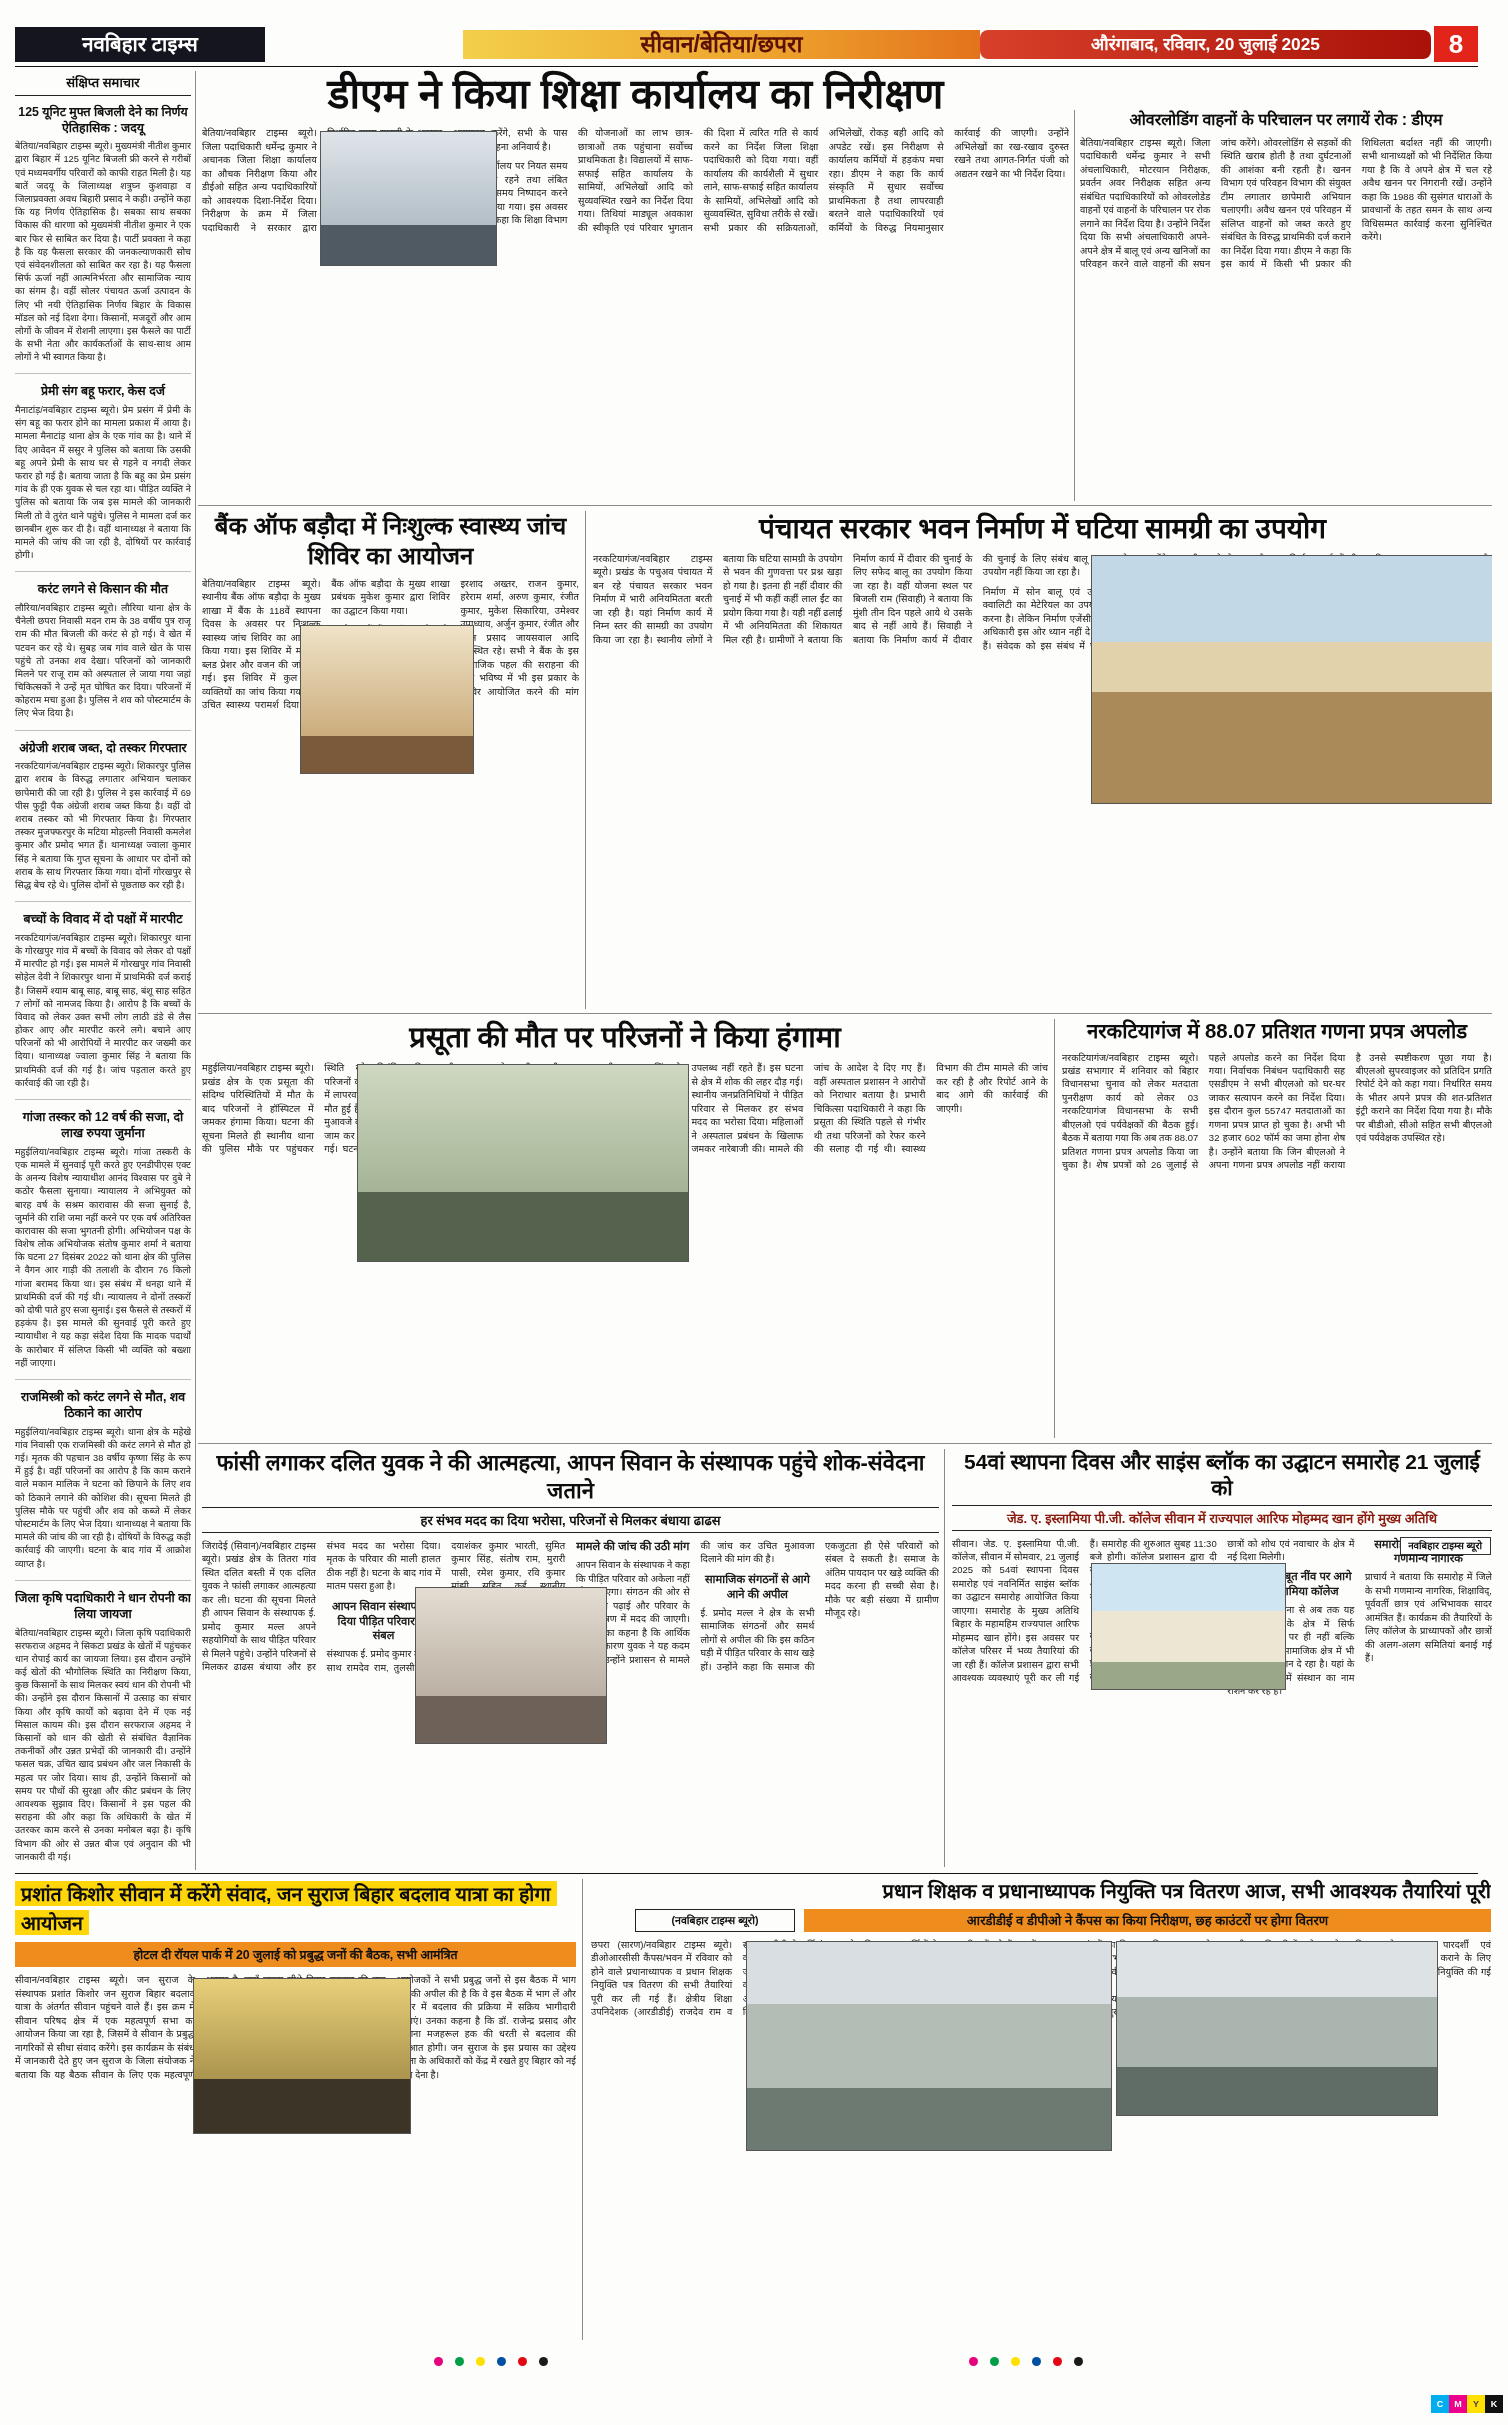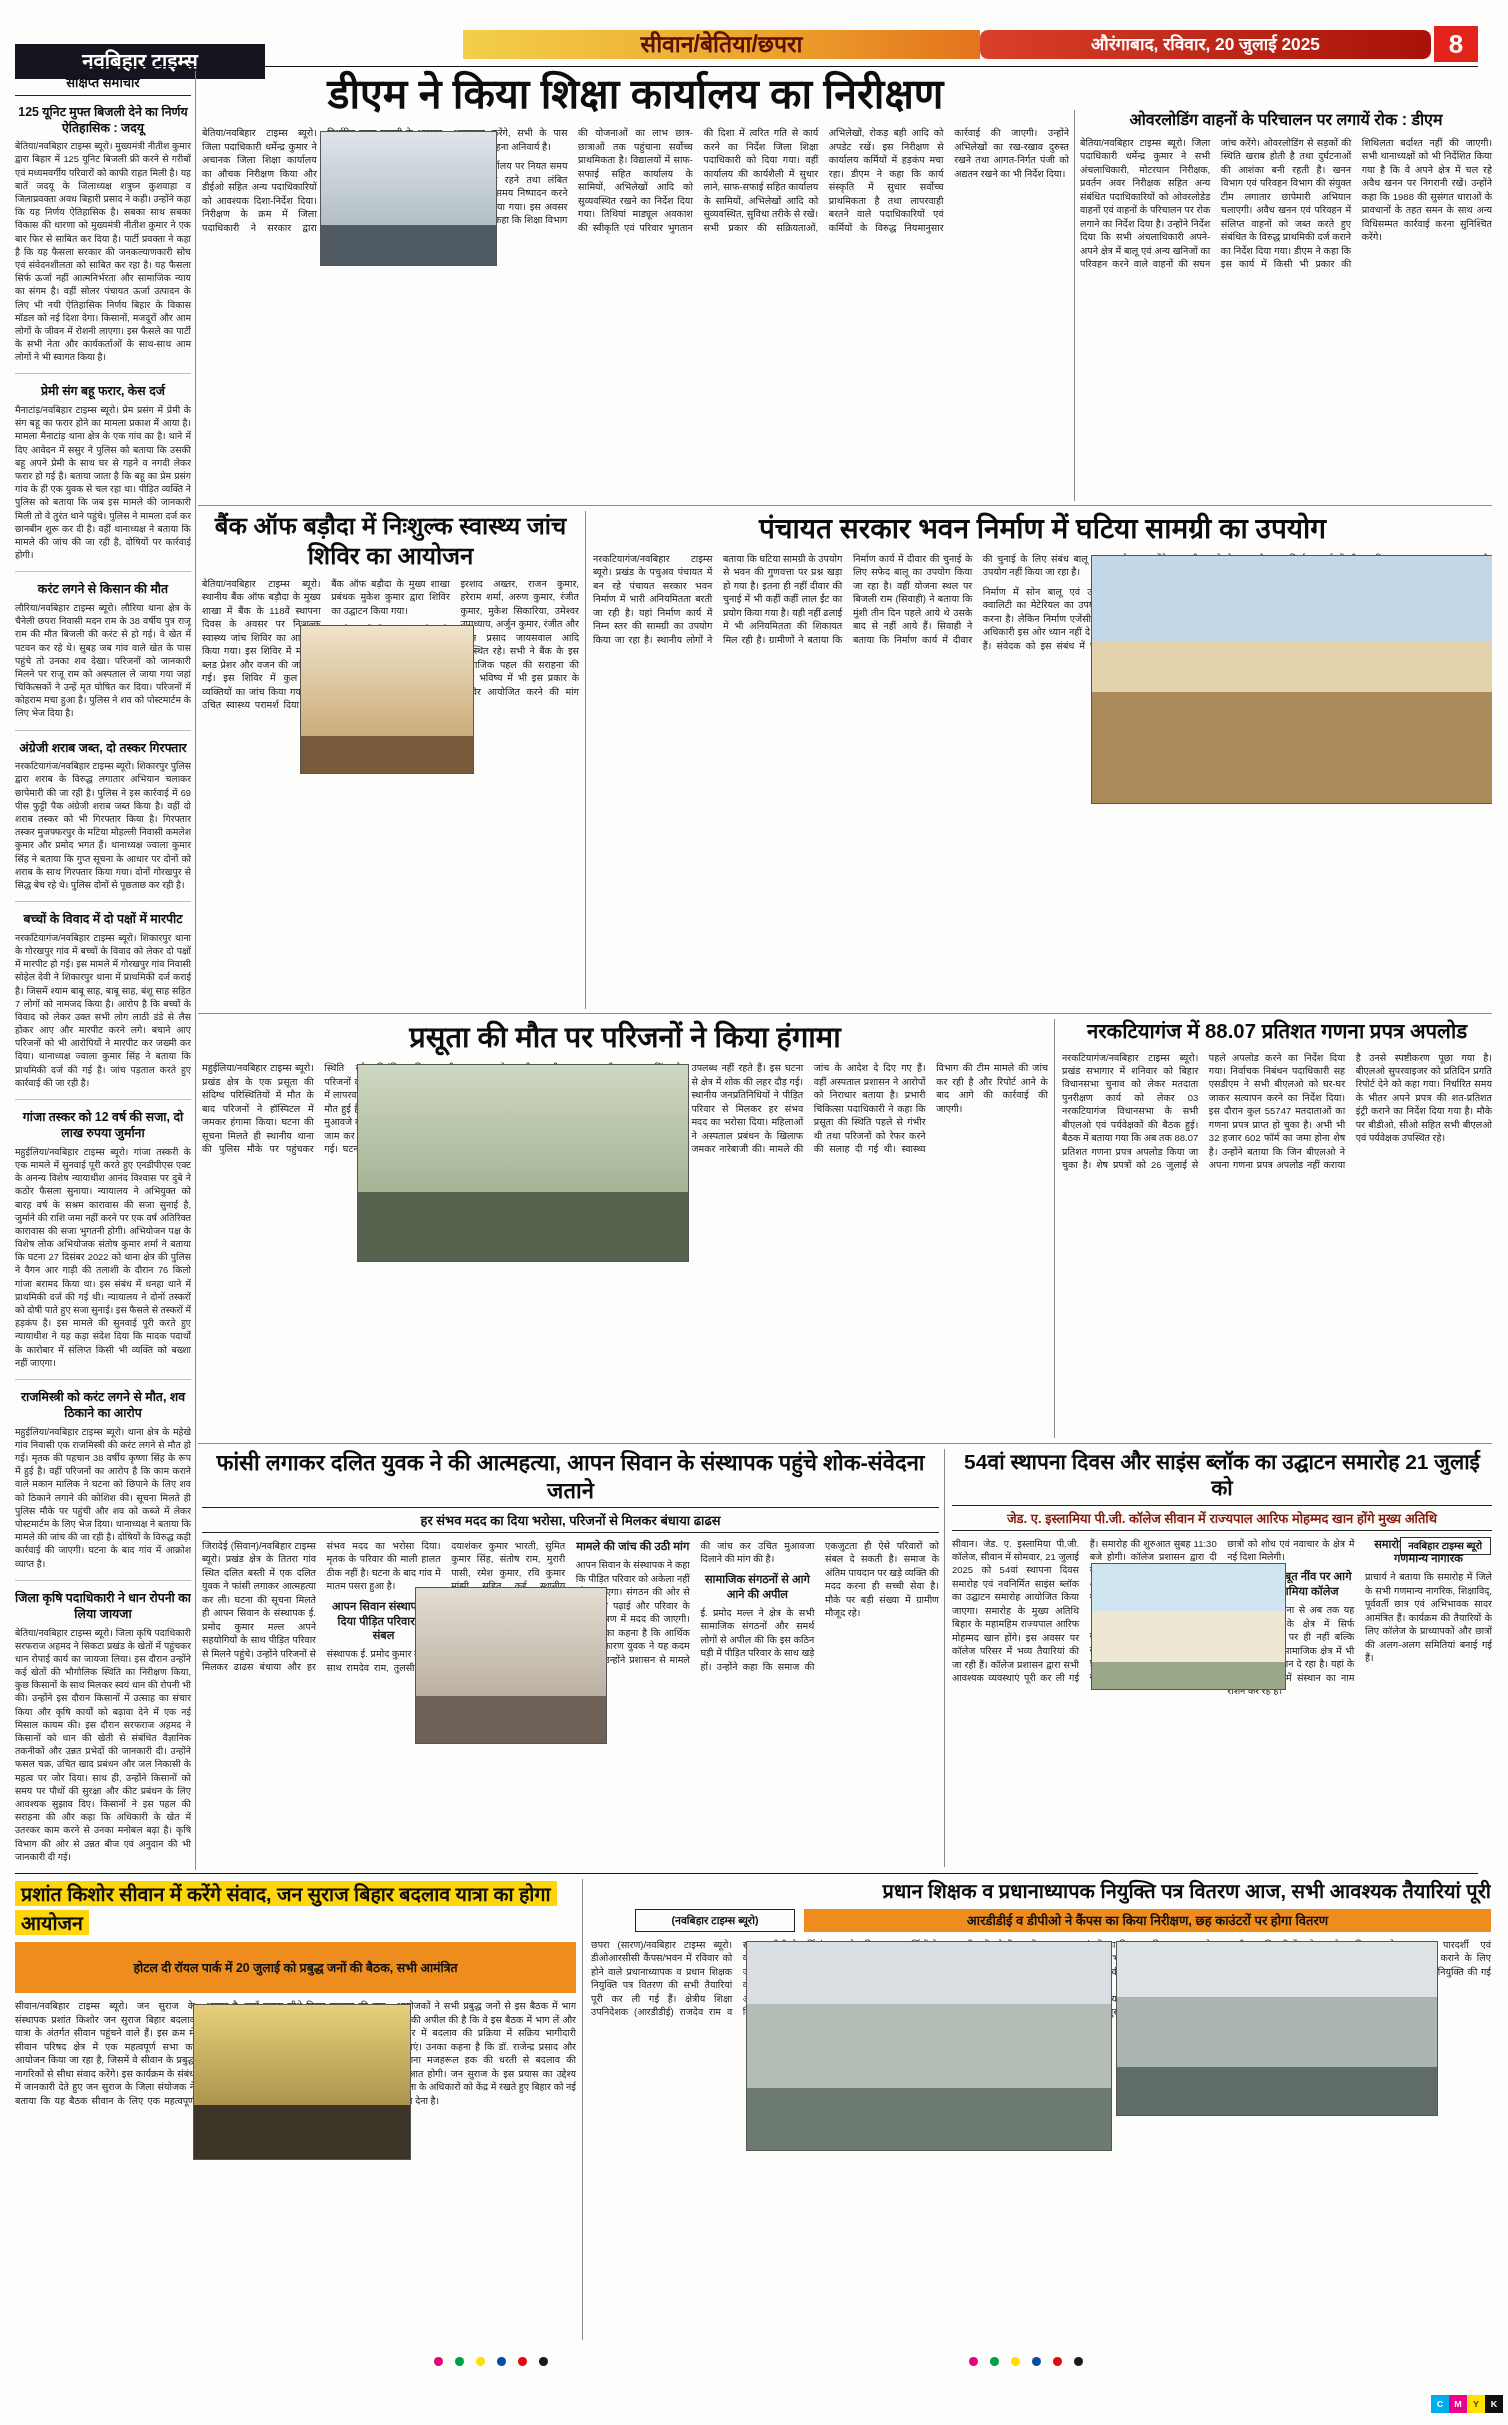--- a/index.html
+++ b/index.html
@@ -1,21 +1,21 @@
 <!DOCTYPE html>
 <html style="font-size:12px"><head>
 <meta charset="utf-8">
 <style>
   html,body{margin:0;padding:0;background:#ffffff;}
   .page{position:relative;width:1508px;height:2426px;background:#fdfdfb;overflow:hidden;
         font-family:"Liberation Sans","DejaVu Sans",sans-serif;color:#111;}
   .abs{position:absolute;}
 
   
-  #masthead-logo{left:15px;top:44px;width:250px;height:35px;background:#15151f;color:#fff;
+  #masthead-logo{left:15px;top:27px;width:250px;height:35px;background:#15151f;color:#fff;
     font-size:20.4px;font-weight:bold;line-height:35px;text-align:center;}
   #edition-banner{left:463px;top:30px;width:517px;height:29px;
     background:linear-gradient(90deg,#f3cf4b,#eda22d 60%,#e3731c);
     color:#5a1005;font-size:23px;font-weight:bold;line-height:29px;text-align:center;}
   #date-banner{left:980px;top:30px;width:451px;height:29px;
     background:linear-gradient(90deg,#d8402a,#a81208);
     color:#fff;font-size:17.3px;font-weight:bold;line-height:29px;text-align:center;border-radius:8px;}
   #page-num{left:1434px;top:26px;width:44px;height:36px;background:#e3241b;color:#fff;
     font-size:26px;font-weight:bold;line-height:36px;text-align:center;}
   .rule-header{left:15px;top:66px;width:1463px;height:0;border-top:1.5px solid #111;}
@@ -49,21 +49,21 @@
   .cols p{margin:0 0 6px;}
   .cols h4{font-size:11.3px;text-align:center;margin:3px 0 4.5px;line-height:1.3;break-after:avoid;}
   .cols3{column-count:3;}
   .cols4{column-count:4;}
   .cols6{column-count:6;}
   .cols7{column-count:7;}
   .photo{position:absolute;border:0.8px solid #555;}
   .strip{border-top:1.5px solid #222;border-bottom:1.5px solid #222;text-align:center;
     font-weight:bold;font-size:13px;padding:3px 0;margin:3px 0 6px;}
   .orange-full{background:#ef8c1e;text-align:center;font-weight:bold;font-size:12.4px;
-    padding:17px 0;margin:4.5px 0 6px;color:#111;}
+    padding:4px 0;margin:4.5px 0 6px;color:#111;}
   .ylw{background:#ffd60a;padding:1.5px 6px;box-decoration-break:clone;-webkit-box-decoration-break:clone;}
 
   
   #lead{left:202px;top:69px;width:867px;height:431px;overflow:hidden;}
   #lead .headline{font-size:41px;}
   #lead .art-content{margin-top:6px;height:371px;}
   .ph-lead{left:118px;top:4.5px;width:175px;height:133px;
     background:linear-gradient(0deg,#4f5a63 0 30%,rgba(0,0,0,0) 30%),linear-gradient(180deg,#dfe5ea,#9fadb6);}
 
   #overloading{left:1080px;top:110px;width:412px;height:391px;overflow:hidden;}

